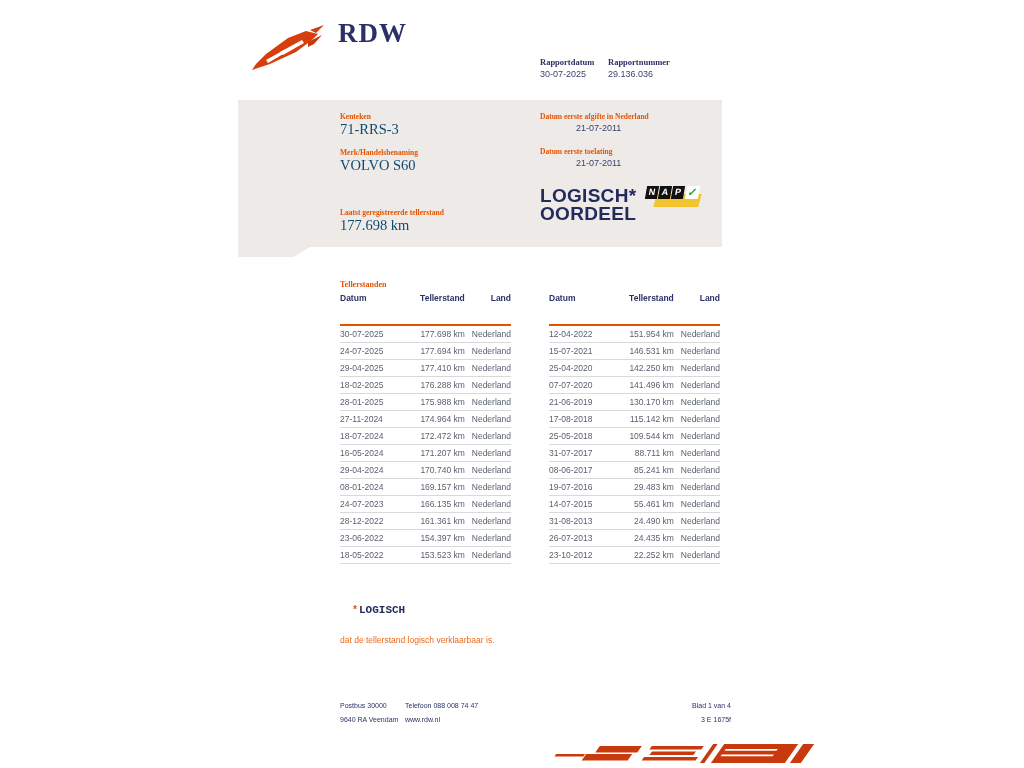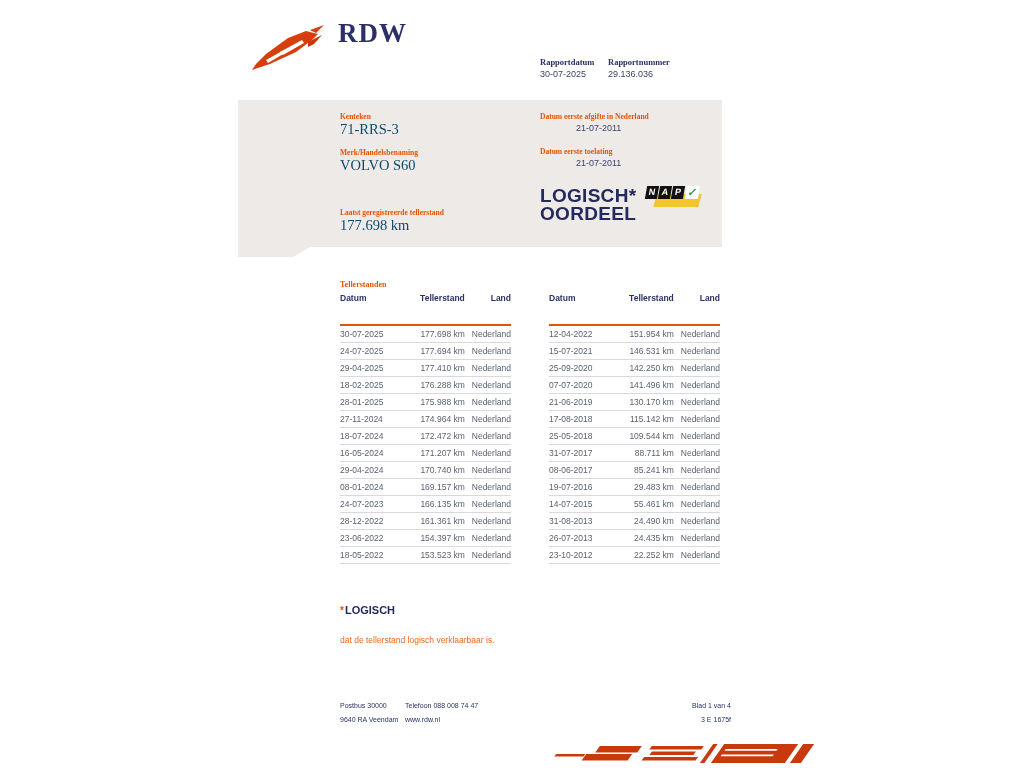--- a/index.html
+++ b/index.html
@@ -45,21 +45,21 @@
   .tables { position:absolute; left:340px; top:291px; width:381px; display:flex; gap:38px; }
   table { border-collapse:collapse; width:171px; table-layout:fixed; }
   th { font-size:8.5px; font-weight:bold; color:#2b3166; text-align:left;
        border-bottom:2px solid #e65300; padding:2px 0 21px 0; }
   th.num, td.num { text-align:right; }
   th.land, td.land { text-align:right; }
   td { font-size:8.5px; color:#5a6170; border-bottom:1px solid #d9d9d9; padding:3px 0; }
   col.c-datum { width:36%; } col.c-tell { width:37%; } col.c-land { width:27%; }
 
   
-  .note-head { position:absolute; left:340px; top:604px; font-size:11px; font-weight:bold; color:#232a5c; }
+  .note-head { position:absolute; left:352px; top:604px; font-size:11px; font-weight:bold; color:#232a5c;font-family:Liberation Mono, monospace; }
   .note-head .ast { color:#e65300; font-size:10px; margin-right:1px; }
   .note-line { position:absolute; left:340px; font-size:8.5px; color:#ed6a1d; }
 
   
   .foot { position:absolute; font-size:7px; color:#2b3166; }
   .foot.r { text-align:right; }
 
   
   .deco { position:absolute; left:540px; top:740px; width:270px; height:28px; overflow:visible; }
 </style>
@@ -213,21 +213,21 @@
             <td>12-04-2022</td>
             <td class="num">151.954 km</td>
             <td class="land">Nederland</td>
           </tr>
           <tr>
             <td>15-07-2021</td>
             <td class="num">146.531 km</td>
             <td class="land">Nederland</td>
           </tr>
           <tr>
-            <td>25-09-2020</td>
+            <td>25-04-2020</td>
             <td class="num">142.250 km</td>
             <td class="land">Nederland</td>
           </tr>
           <tr>
             <td>07-07-2020</td>
             <td class="num">141.496 km</td>
             <td class="land">Nederland</td>
           </tr>
           <tr>
             <td>21-06-2019</td>

